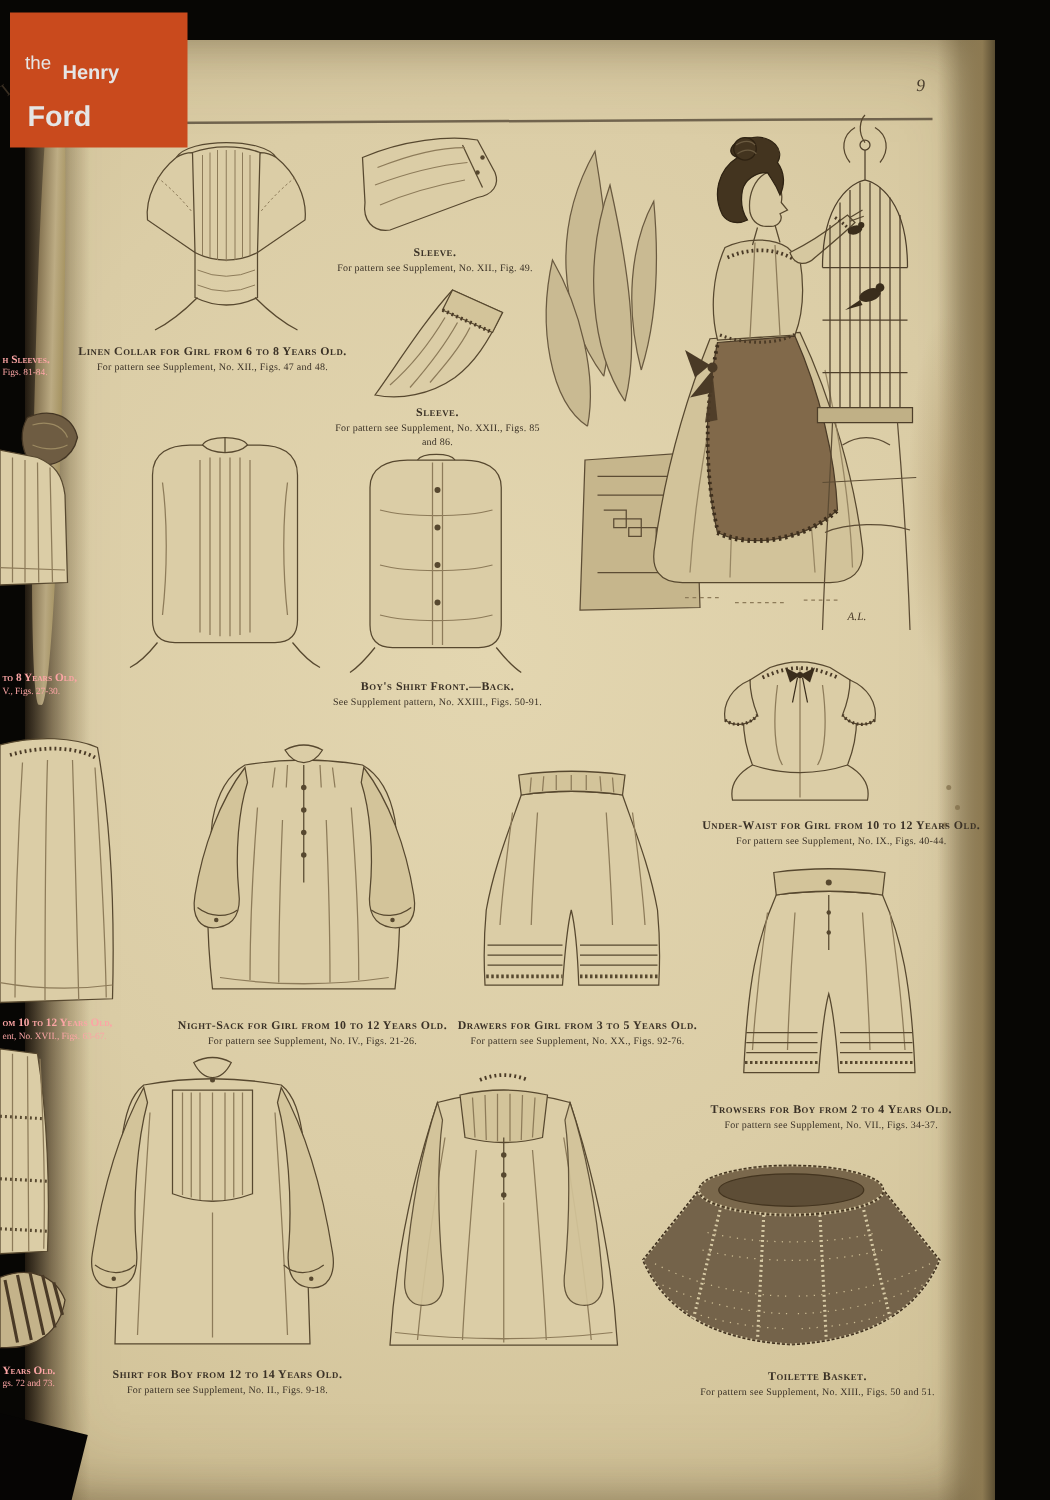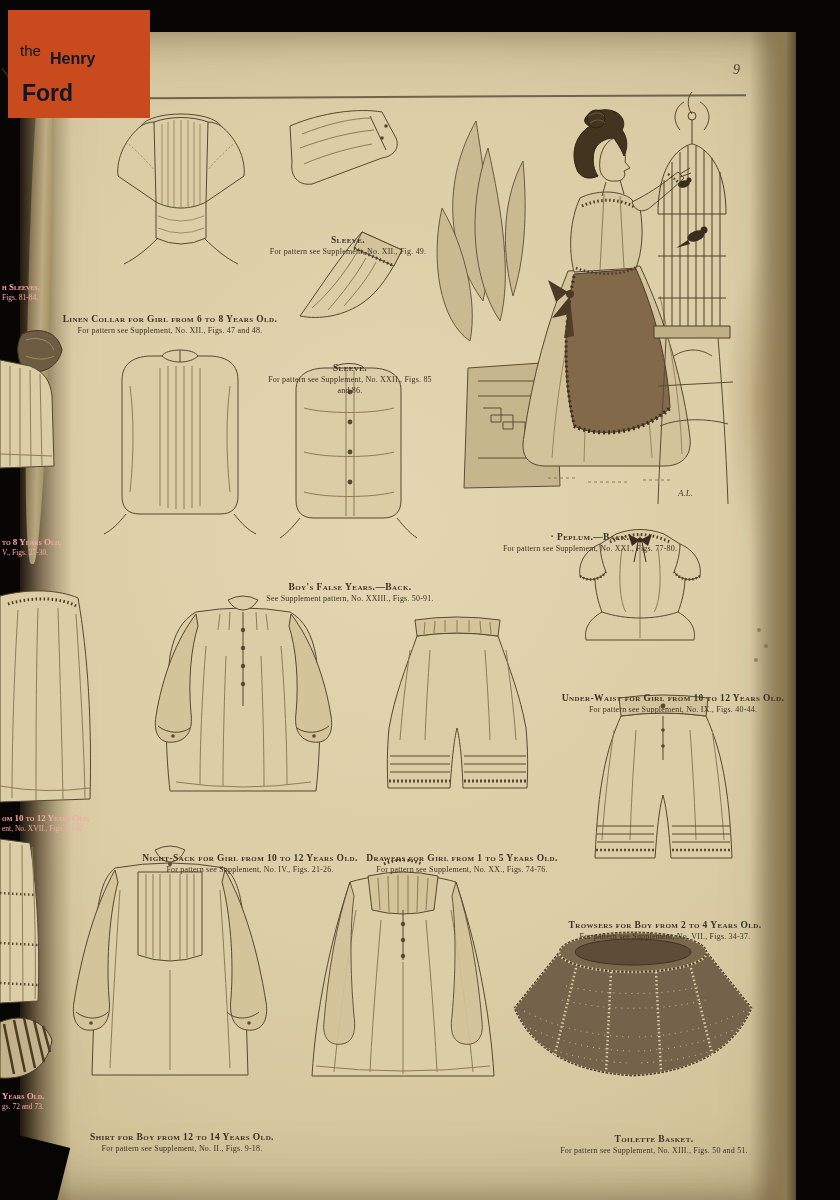--- a/index.html
+++ b/index.html
@@ -16,33 +16,33 @@
   .fold-sliver{position:absolute;left:28px;top:44px;width:22px;height:520px;border-radius:45%;
         background:linear-gradient(90deg,#8d7a55,#c6b58b 60%,#a7945f);opacity:.85;transform:rotate(1.5deg);}
   .top-black{position:absolute;left:0;top:0;width:840px;height:32px;background:#070604;}
   .corner-black{position:absolute;left:-44px;top:1134px;width:100px;height:130px;background:#060504;transform:rotate(14deg);}
   .rule{position:absolute;left:30px;top:96px;width:716px;height:2px;background:#4e4131;opacity:.75;transform:rotate(-.3deg);}
   .stain{position:absolute;left:726px;top:250px;width:60px;height:300px;
         background:radial-gradient(ellipse at 50% 50%, rgba(140,110,60,.28), rgba(0,0,0,0) 70%);}
   .freckle{position:absolute;width:4px;height:4px;border-radius:50%;background:#7d6b47;opacity:.7;}
 
   .hf{position:absolute;left:8px;top:10px;width:142px;height:108px;background:#c94a1d;
-      font-family:"Liberation Sans",sans-serif;color:#0f172a;}
+      font-family:"Liberation Sans",sans-serif;color:#e5e5e5;}
   .hf .the{position:absolute;left:12px;top:32px;font-size:15px;}
   .hf .henry{position:absolute;left:42px;top:40px;font-size:16px;font-weight:bold;}
   .hf .ford{position:absolute;left:14px;top:70px;font-size:23px;font-weight:bold;}
 
   .masthead-left{position:absolute;left:0px;top:56px;font-size:15px;letter-spacing:2px;
       transform:rotate(-38deg);opacity:.8;color:#46392a;}
   .masthead-right{position:absolute;left:52px;top:64px;font-size:20px;font-style:italic;
       letter-spacing:2px;color:#3f3528;transform:rotate(-2deg);}
   .pageno{position:absolute;left:733px;top:62px;font-size:14px;font-style:italic;color:#4a3e2d;}
 
   .cap{position:absolute;text-align:center;line-height:1.3;color:#3a3126;}
-  .cap .t{font-size:9.5px;font-variant:small-caps;font-weight:600;letter-spacing:.4px;margin-top:37px;}
+  .cap .t{font-size:9.5px;font-variant:small-caps;font-weight:600;letter-spacing:.4px;}
   .cap .s{font-size:8px;letter-spacing:.2px;margin-top:1px;}
   .frag{position:absolute;text-align:left;line-height:1.35;color:#fca5a5;}
   .frag .t{font-size:9px;font-variant:small-caps;font-weight:600;}
   .frag .s{font-size:7.5px;}
 
   svg.eng{position:absolute;overflow:visible;}
 </style>
 </head>
 <body>
 
@@ -347,39 +347,35 @@
     <div class="s">For pattern see Supplement, No. XII., Figs. 47 and 48.</div>
   </div>
   <div class="cap" style="left:266px;top:197px;width:164px">
     <div class="t">Sleeve.</div>
     <div class="s">For pattern see Supplement, No. XII., Fig. 49.</div>
   </div>
   <div class="cap" style="left:264px;top:325px;width:172px">
     <div class="t">Sleeve.</div>
     <div class="s">For pattern see Supplement, No. XXII., Figs. 85 and 86.</div>
   </div>
-  <div class="cap" style="left:452px;top:494px;width:276px">
-    <div class="t">· Peplum.—Back.</div>
-    <div class="s">For pattern see Supplement, No. XXI., Figs. 77-80.</div>
-  </div>
   <div class="cap" style="left:262px;top:544px;width:176px">
-    <div class="t">Boy's False Years.—Back.</div>
+    <div class="t">Boy's Shirt Front.—Back.</div>
     <div class="s">See Supplement pattern, No. XXIII., Figs. 50-91.</div>
   </div>
   <div class="cap" style="left:542px;top:655px;width:262px">
     <div class="t">Under-Waist for Girl from 10 to 12 Years Old.</div>
     <div class="s">For pattern see Supplement, No. IX., Figs. 40-44.</div>
   </div>
   <div class="cap" style="left:108px;top:815px;width:284px">
     <div class="t">Night-Sack for Girl from 10 to 12 Years Old.</div>
     <div class="s">For pattern see Supplement, No. IV., Figs. 21-26.</div>
   </div>
   <div class="cap" style="left:356px;top:815px;width:212px">
-    <div class="t">Drawers for Girl from 1 to 5 Years Old.</div>
-    <div class="s">For pattern see Supplement, No. XX., Figs. 74-76.</div>
+    <div class="t">Drawers for Girl from 3 to 5 Years Old.</div>
+    <div class="s">For pattern see Supplement, No. XX., Figs. 92-76.</div>
   </div>
   <div class="cap" style="left:546px;top:882px;width:238px">
     <div class="t">Trowsers for Boy from 2 to 4 Years Old.</div>
     <div class="s">For pattern see Supplement, No. VII., Figs. 34-37.</div>
   </div>
   <div class="cap" style="left:58px;top:1094px;width:248px">
     <div class="t">Shirt for Boy from 12 to 14 Years Old.</div>
     <div class="s">For pattern see Supplement, No. II., Figs. 9-18.</div>
   </div>
   <div class="cap" style="left:532px;top:1096px;width:244px">

